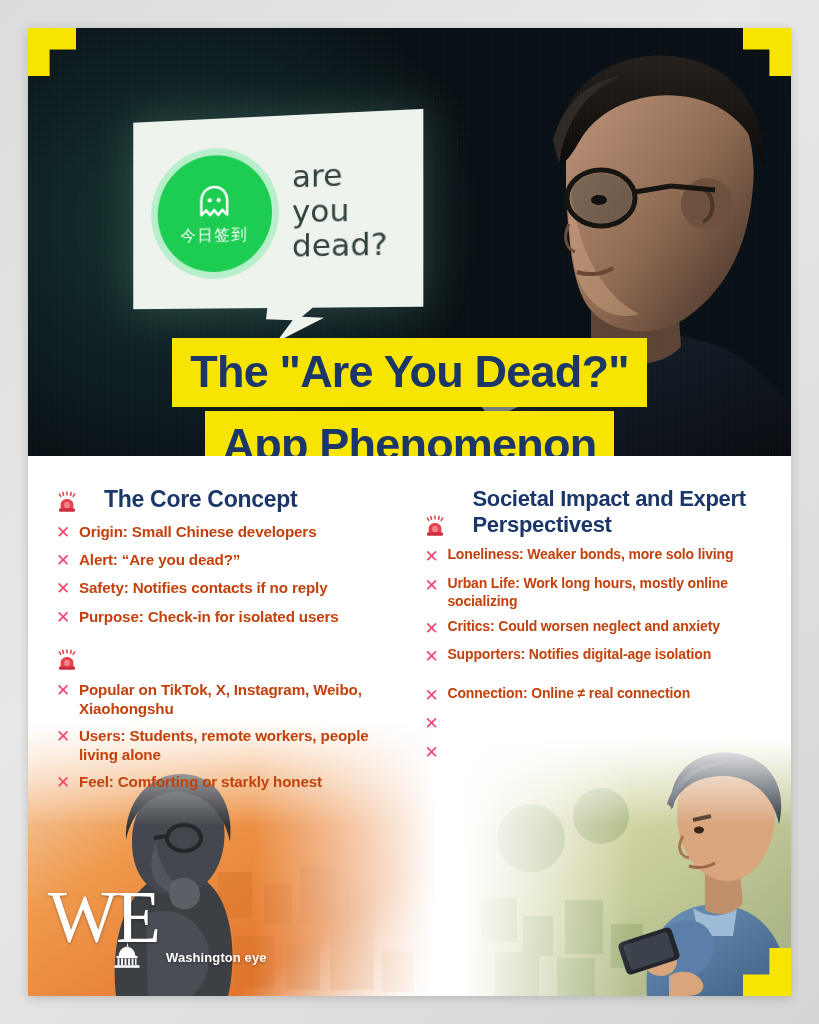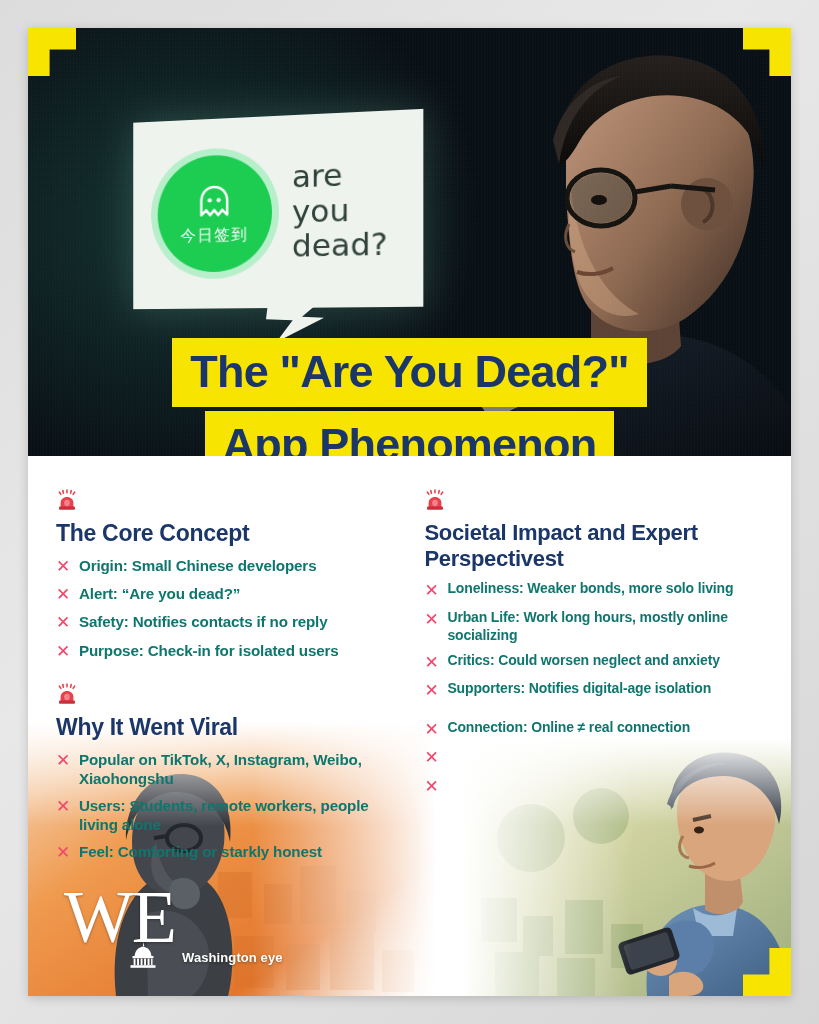--- a/index.html
+++ b/index.html
@@ -175,24 +175,23 @@
     position: relative;
     z-index: 3;
     width: 50%;
   }
   .col.right { padding-left: 8px; }
 
   .section { margin-bottom: 18px; }
 
   .sec-head {
     display: flex;
-    align-items: flex-start;
-    gap: 9px;
+    align-items: flex-end;
+    gap: 26px;
     margin-bottom: 9px;
-    flex-direction: column;
   }
   .siren { width: 22px; height: 22px; flex: none; margin-top: 3px; }
   .sec-title {
     color: #1b3668;
     font-weight: bold;
     font-size: 23px;
     line-height: 1.17;
     letter-spacing: -0.3px;
   }
 
@@ -205,33 +204,33 @@
   .xmark {
     color: #f1476d;
     font-size: 17px;
     font-weight: 500;
     line-height: 1.25;
     flex: none;
     width: 14px;
     text-align: center;
   }
   .btext {
-    color: #0f766e;
+    color: #c2410c;
     font-weight: bold;
     font-size: 15.2px;
     line-height: 1.28;
     letter-spacing: -0.15px;
   }
   .col.right .btext { font-size: 14px; }
   .col.right .sec-title { font-size: 22px; }
 
   
   .logo {
     position: absolute;
-    left: 36px;
+    left: 20px;
     bottom: 28px;
     z-index: 8;
     color: #ffffff;
   }
   .logo-we {
     font-family: "Liberation Serif", serif;
     font-size: 74px;
     line-height: 0.82;
     letter-spacing: -2px;
     font-weight: normal;
@@ -490,21 +489,20 @@
               <path d="M3.6 3.3 L5.3 5.8"></path>
                 <path d="M7.4 1.6 L8.1 4.6"></path>
               <path d="M12 1.1 L12 4.2"></path>
                 <path d="M16.6 1.6 L15.9 4.6"></path>
               <path d="M20.4 3.3 L18.7 5.8"></path>
             </g>
             <path d="M5 20 L5 15.2 C5 11.6 8.1 8.8 12 8.8 C15.9 8.8 19 11.6 19 15.2 L19 20 Z" fill="#e8414c"></path>
             <rect x="3.2" y="19.2" width="17.6" height="3.4" rx="1.4" fill="#c9303c"></rect>
             <ellipse cx="12" cy="15.2" rx="3.1" ry="3.6" fill="#f79aa0" opacity="0.75"></ellipse>
           </svg>
-          <div class="sec-title">Why It Went Viral</div>
         </div>
         <div class="bullet">
           <span class="xmark">✕</span>
           <span class="btext">Popular on TikTok, X, Instagram, Weibo, Xiaohongshu</span>
         </div>
         <div class="bullet">
           <span class="xmark">✕</span>
           <span class="btext">Users: Students, remote workers, people living alone</span>
         </div>
         <div class="bullet">

